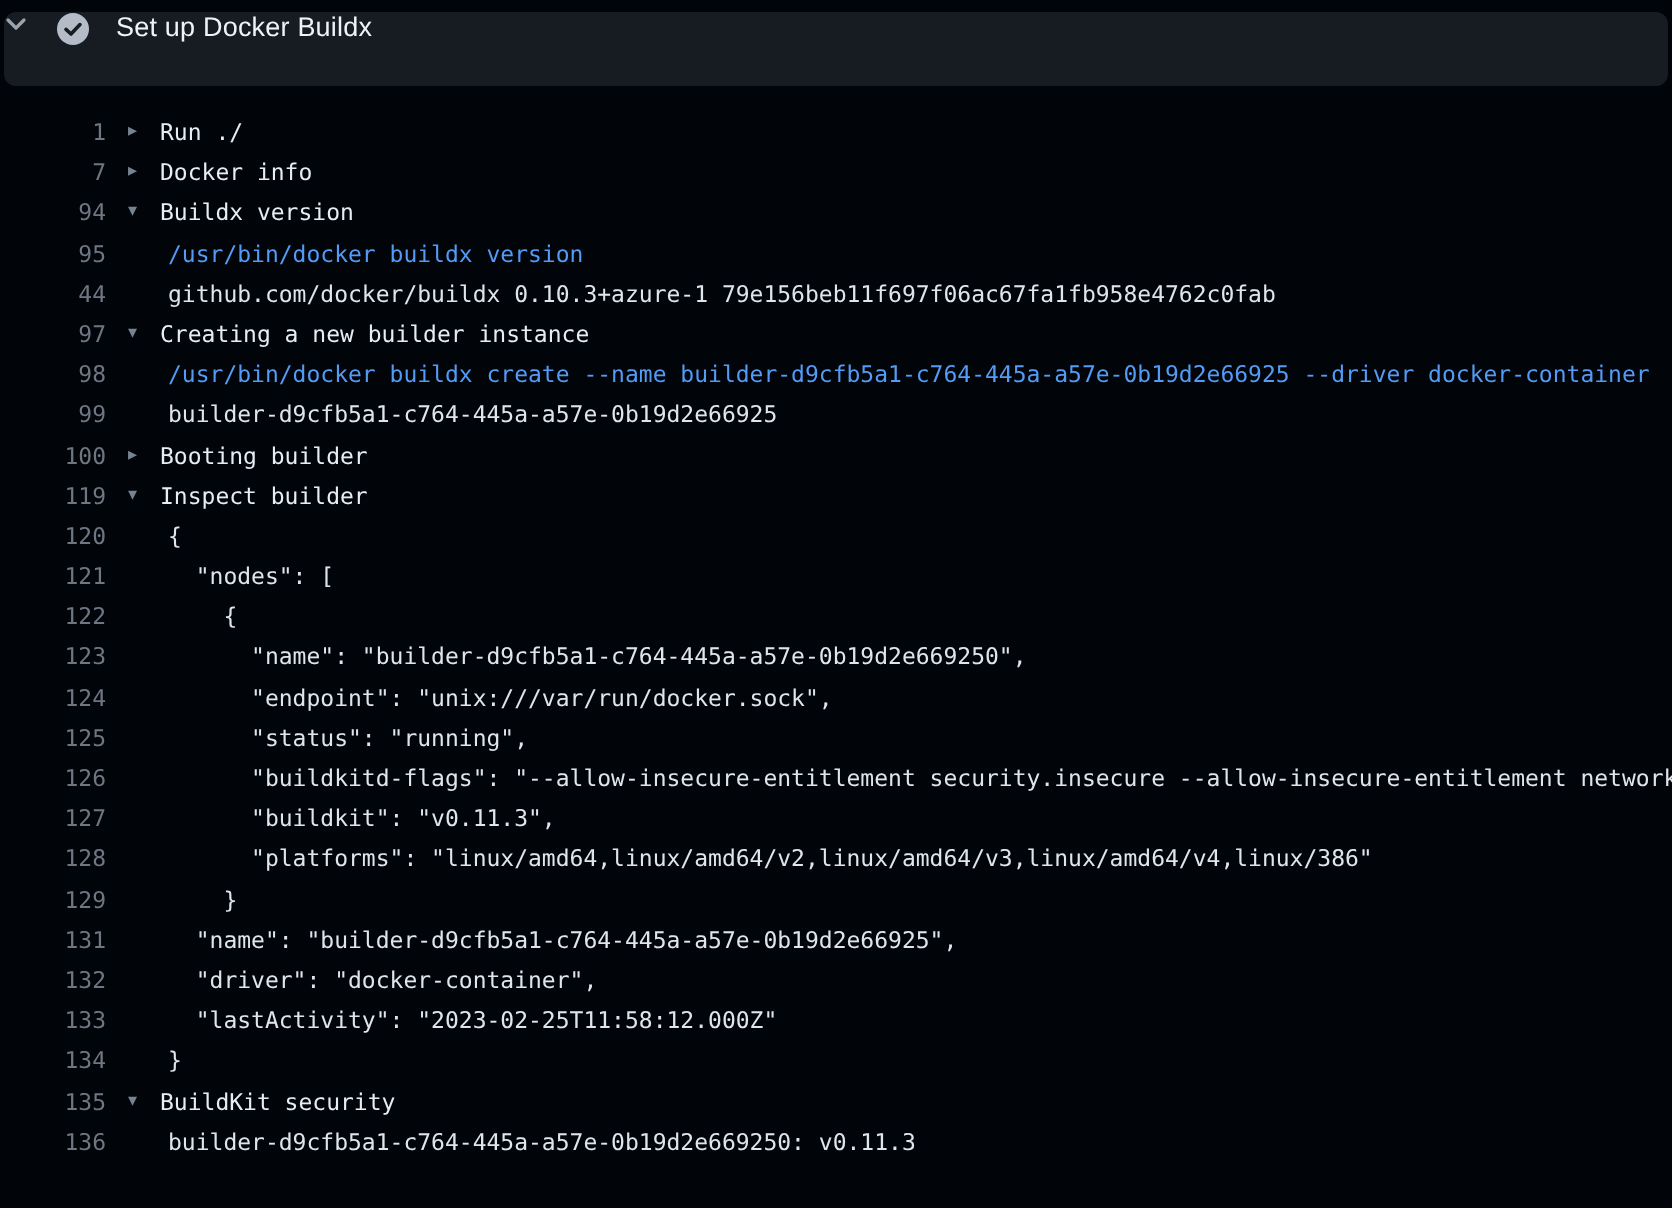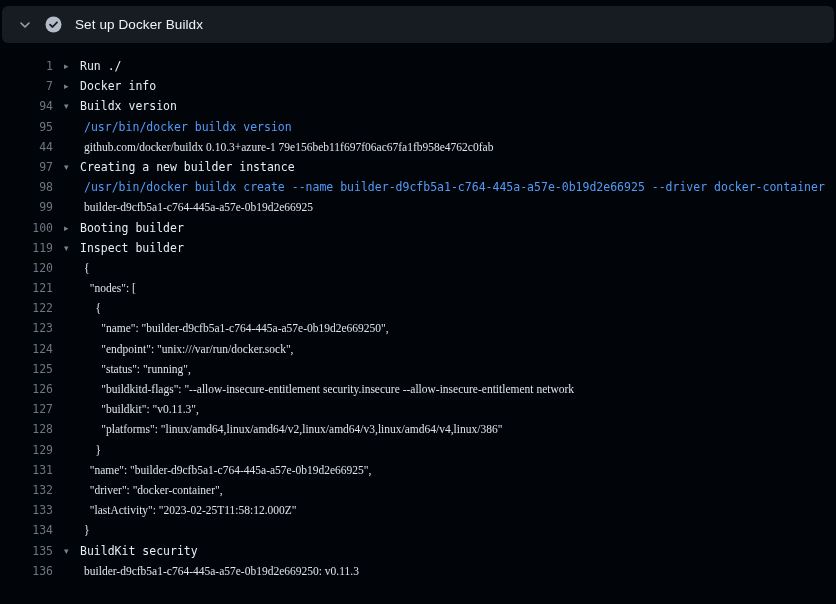--- a/index.html
+++ b/index.html
@@ -22,22 +22,20 @@
     background: var(--page-bg);
     overflow: hidden;
     font-family: "DejaVu Sans Mono", monospace;
   }
   .step-header {
     margin: 6px 2px 0 2px;
     height: 37px;
     background: var(--header-bg);
     border-radius: 6px;
     display: flex;
-    align-items: center;
-    padding-left: 17px;
     font-family: "Liberation Sans", sans-serif;
     cursor: pointer;
   }
   .chev-wrap { width: 12px; height: 12px; display: flex; align-items: center; }
   .check-wrap { margin-left: 14px; width: 17px; height: 17px; display: flex; align-items: center; }
   .step-title {
     margin-left: 13px;
     color: var(--header-title);
     font-size: 13.5px;
     font-weight: 500;
@@ -70,21 +68,21 @@
     font-family: "DejaVu Sans", sans-serif;
   }
   .txt {
     color: var(--output);
     overflow: hidden;
     flex: 1 1 auto;
   }
   .row.group { cursor: pointer; }
   .row.group .txt { color: var(--group-title); }
   .row.command .txt { color: var(--command); padding-left: 4px; }
-  .row.output .txt { padding-left: 4px; font-family: Liberation Serif, serif; }
+  .row.output .txt { padding-left: 4px; }
 </style>
 </head>
 <body>
 
 <div class="step-header">
   <span class="chev-wrap">
     <svg width="12" height="12" viewBox="0 0 12 12">
       <path d="M2 4 L6 8 L10 4" fill="none" stroke="var(--chevron)" stroke-width="1.6" stroke-linecap="round" stroke-linejoin="round"></path>
     </svg>
   </span>

